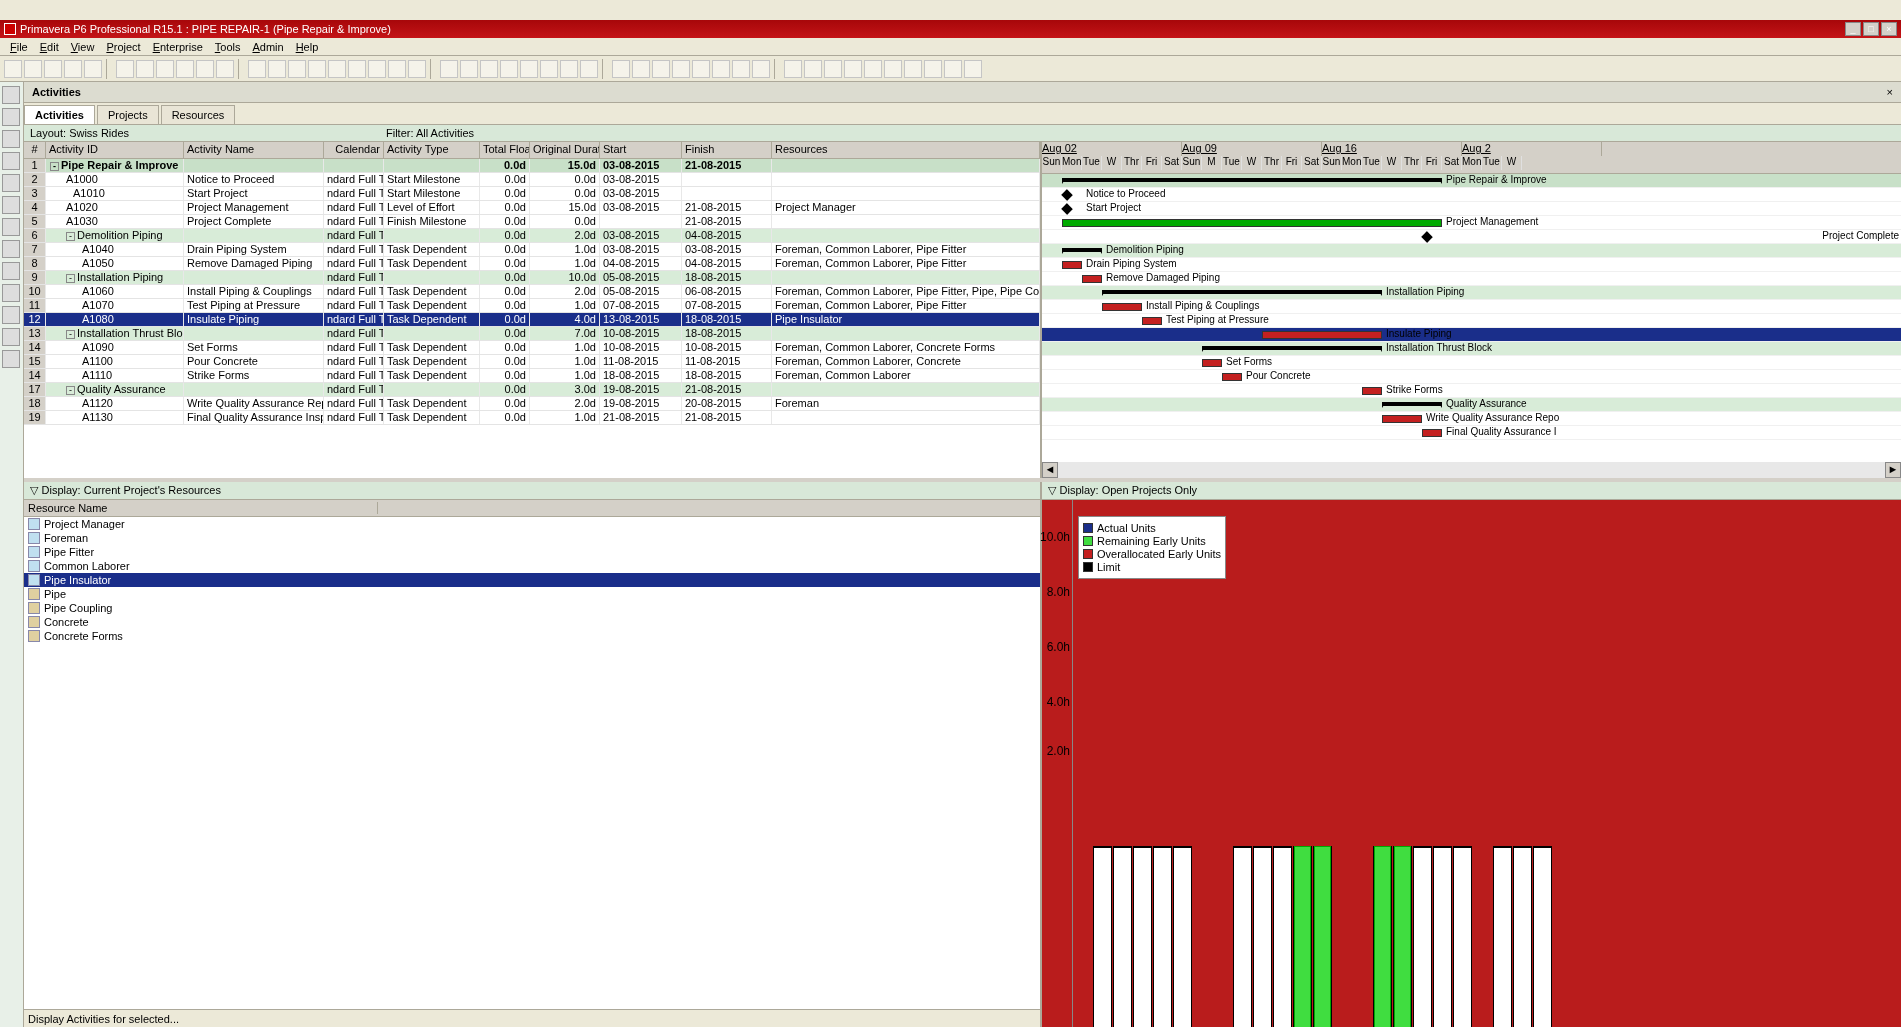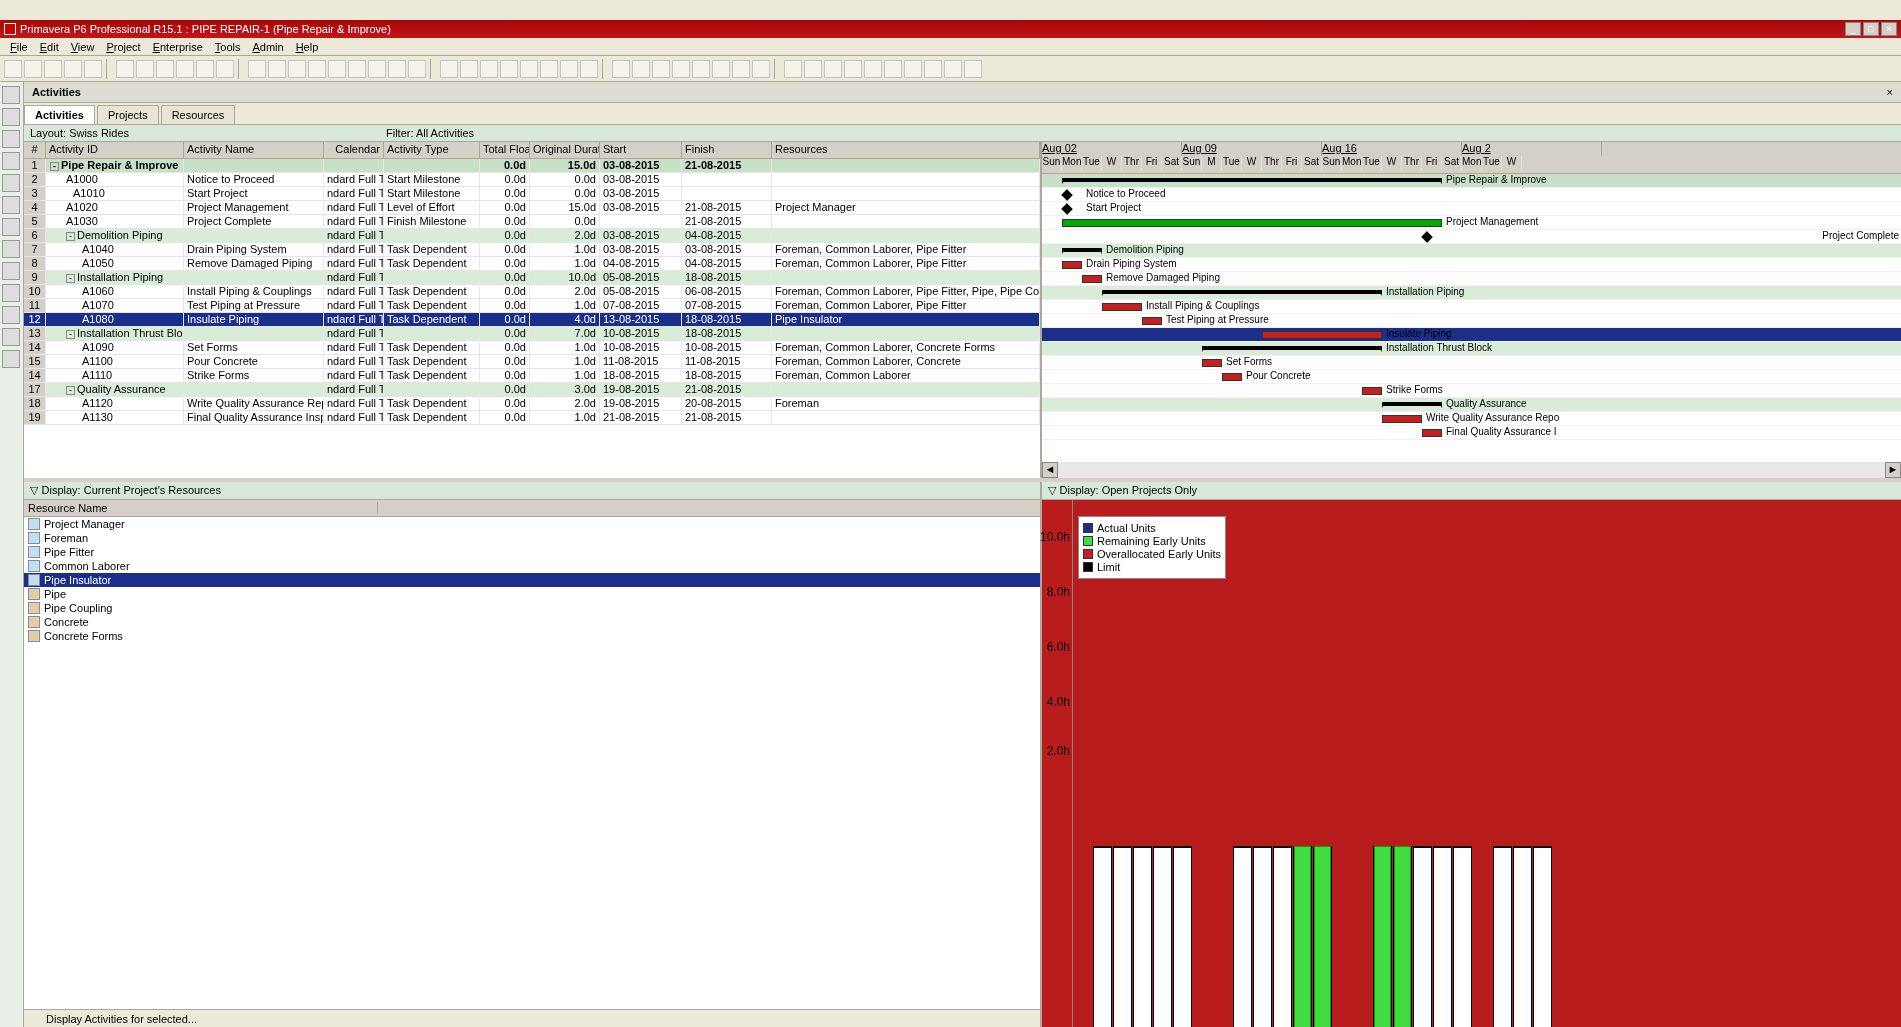--- a/index.html
+++ b/index.html
@@ -75,21 +75,21 @@
 .lower-split { flex: 1; display: flex; }
 .res-pane { width: 1018px; display: flex; flex-direction: column; border-right: 2px solid #aca899; }
 .disp-bar { background: #d8e8d8; padding: 2px 6px; border-bottom: 1px solid #aca899; }
 .res-header { background: #d4d0c8; padding: 2px 4px; border-bottom: 1px solid #aca899; display:flex;}
 .res-header .rh1{width:350px; border-right:1px solid #aca899;}
 .res-body { flex: 1; background: #fff; }
 .res-row { height: 14px; padding: 0 4px; display: flex; align-items: center; gap: 4px; }
 .res-row.sel { background: #1a2e8a; color: #fff; }
 .res-icon { width: 12px; height: 12px; background: #c0e0f0; border: 1px solid #88a; }
 .res-icon.mat { background: #e0d0a0; }
-.footer-bar { padding: 3px 22px; border-top: 1px solid #aca899; background: #ece9d8; }
+.footer-bar { padding: 3px 4px; border-top: 1px solid #aca899; background: #ece9d8; }
 .chk-row { display: flex; gap: 12px; padding: 3px 6px; }
 .chk-row label { display: flex; gap: 4px; align-items: center; }
 .histo-pane { flex: 1; display: flex; flex-direction: column; background: #b91c1c; }
 .histo-body { flex: 1; position: relative; }
 .legend { position: absolute; top: 16px; left: 36px; background: #fff; border: 1px solid #888; padding: 4px; z-index: 5; }
 .legend div { display: flex; align-items: center; gap: 4px; margin: 1px 0; }
 .lsw { width: 10px; height: 10px; border: 1px solid #333; }
 .yaxis { position: absolute; left: 0; top: 0; bottom: 0; width: 30px; }
 .yaxis div { position: absolute; right: 2px; font-size: 12px; }
 .bars-area { position: absolute; left: 30px; right: 0; top: 0; bottom: 16px; border-left: 1px solid #888; border-bottom: 1px solid #888; }

